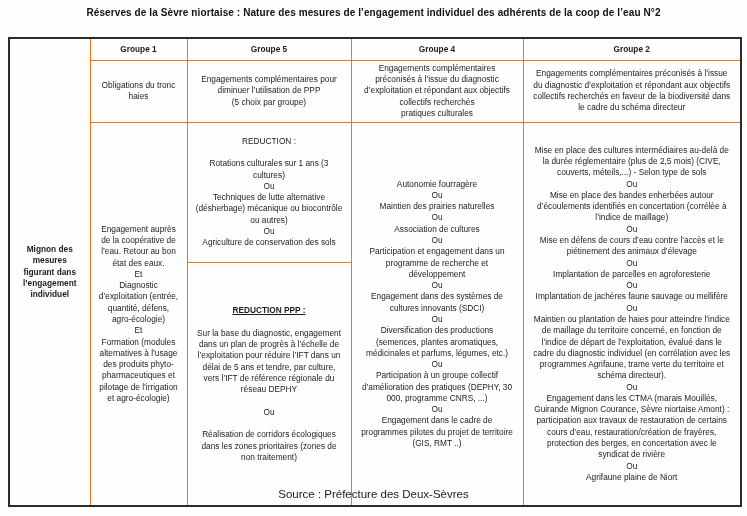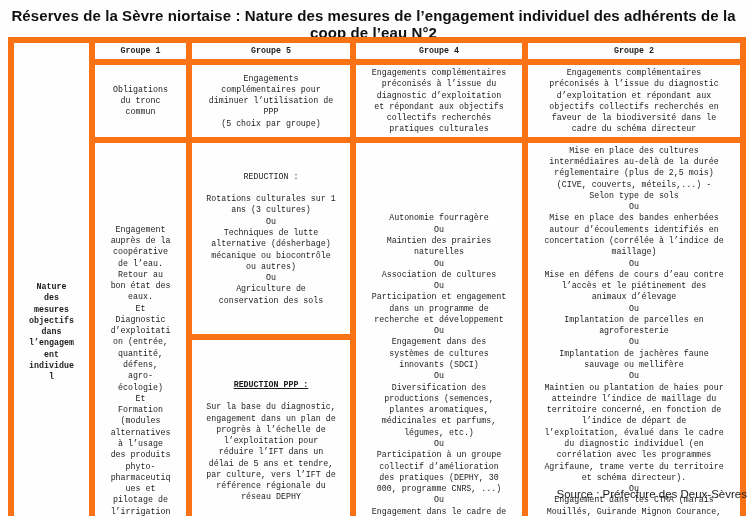--- a/index.html
+++ b/index.html
@@ -6,81 +6,80 @@
   body {
     width: 747px; height: 516px;
     background: #ffffff;
     font-family: "Liberation Sans", "DejaVu Sans", sans-serif;
     color: #1c1c1c;
   }
   .page { position: relative; width: 747px; height: 516px; background: #fefefe; overflow: hidden; }
 
   .title {
     position: absolute; top: 7px; left: 0; width: 100%;
-    text-align: center; font-size: 15px; font-weight: bold; color: #111;
+    text-align: center; font-size: 10px; font-weight: bold; color: #111;
     letter-spacing: 0.1px;
   }
 
   .tablewrap { position: absolute; top: 37px; left: 8px; }
   table.measures {
     border-collapse: collapse; table-layout: fixed;
     width: 732px;
     border: 2px solid #2c2c2c;
   }
   table.measures td {
-    border: 6px solid #f97316;
+    border: 1px solid #f97316;
     text-align: center; vertical-align: middle;
     font-size: 8.3px; line-height: 1.36;
-    padding: 2px 14px;
+    padding: 2px 8px;
     white-space: pre-line;
     overflow-wrap: break-word;
     color: #1c1c1c;
-    font-family: Liberation Mono, monospace;
   }
   tr.hrow { height: 22px; }
   tr.r1   { height: 62px; }
   tr.r2   { height: 110px; }
   tr.r3   { height: 244px; }
 
   td.rowhead { font-weight: bold; font-size: 9px; line-height: 1.4; color: #141414; }
   td.chead   { font-weight: bold; font-size: 9.5px; white-space: nowrap; }
 
   .redlabel { font-weight: bold; text-decoration: underline; }
 
   .source {
     position: absolute; top: 488px; left: 0; width: 100%;
-    text-align: right; font-size: 11.5px; color: #1c1c1c;
+    text-align: center; font-size: 11.5px; color: #1c1c1c;
   }
 </style>
 </head>
 <body>
 
 <div class="page">
 
   <div class="title">Réserves de la Sèvre niortaise : Nature des mesures de l’engagement individuel des adhérents de la coop de l’eau N°2</div>
 
   <div class="tablewrap">
     <table class="measures">
       <colgroup>
         <col style="width:81px">
         <col style="width:97px">
         <col style="width:164px">
         <col style="width:172px">
         <col style="width:218px">
       </colgroup>
       <tbody>
           <tr class="hrow">
-        <td class="rowhead" rowspan="4">Nature des mesures objectifs dans l’engagement individuel</td>
+        <td class="rowhead" rowspan="4">Mignon des mesures figurant dans l’engagement individuel</td>
         <td class="chead">Groupe 1</td>
         <td class="chead">Groupe 5</td>
         <td class="chead">Groupe 4</td>
         <td class="chead">Groupe 2</td>
       </tr>
       <tr class="r1">
-        <td>Obligations du tronc commun</td>
+        <td>Obligations du tronc haies</td>
         <td>Engagements complémentaires pour diminuer l’utilisation de PPP
 (5 choix par groupe)</td>
         <td>Engagements complémentaires préconisés à l’issue du diagnostic d’exploitation et répondant aux objectifs collectifs recherchés
 pratiques culturales</td>
         <td>Engagements complémentaires préconisés à l’issue du diagnostic d’exploitation et répondant aux objectifs collectifs recherchés en faveur de la biodiversité dans le cadre du schéma directeur</td>
       </tr>
       <tr class="r2">
         <td rowspan="2">Engagement auprès de la coopérative de l’eau. Retour au bon état des eaux.
 Et
 Diagnostic d’exploitation (entrée, quantité, défens, agro-écologie)

